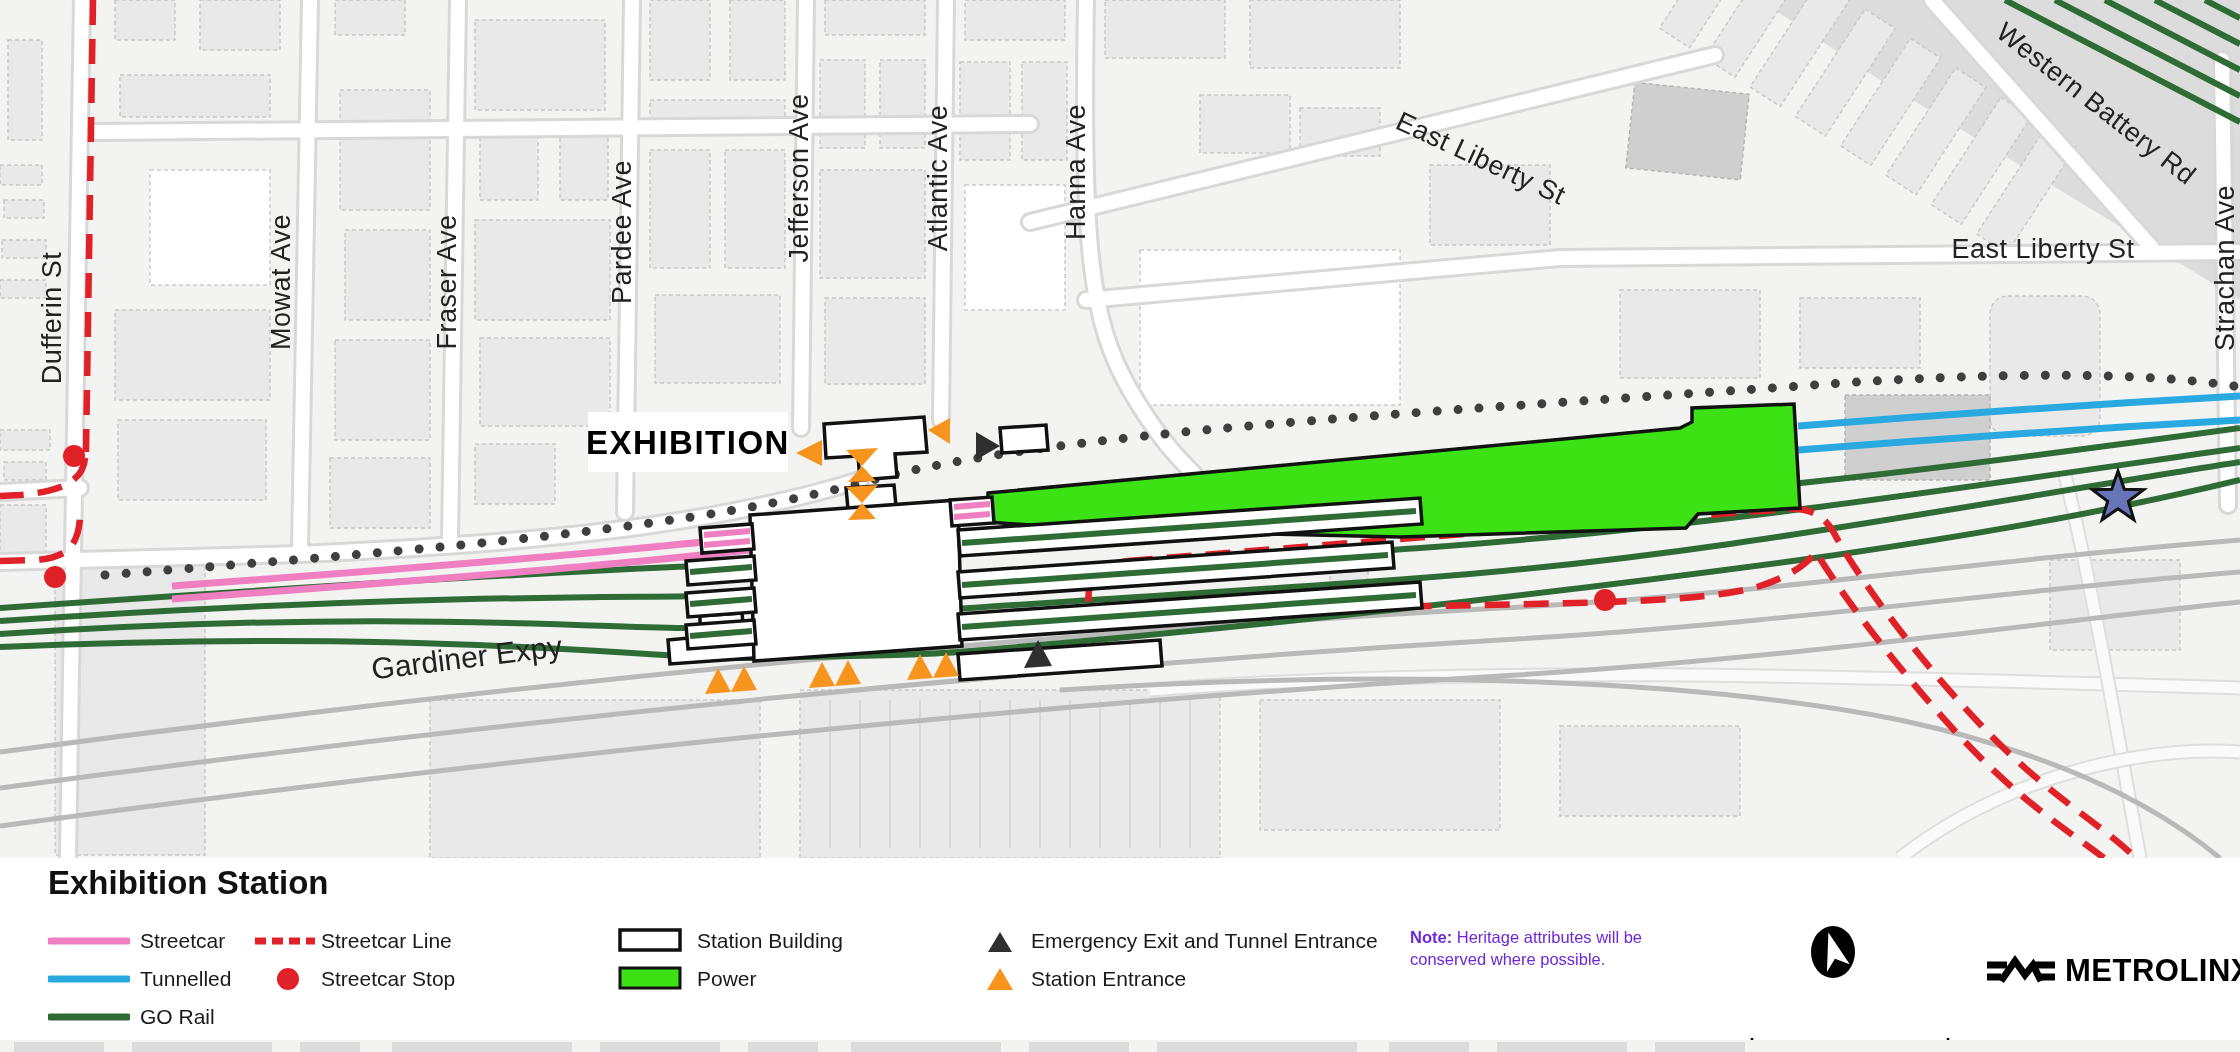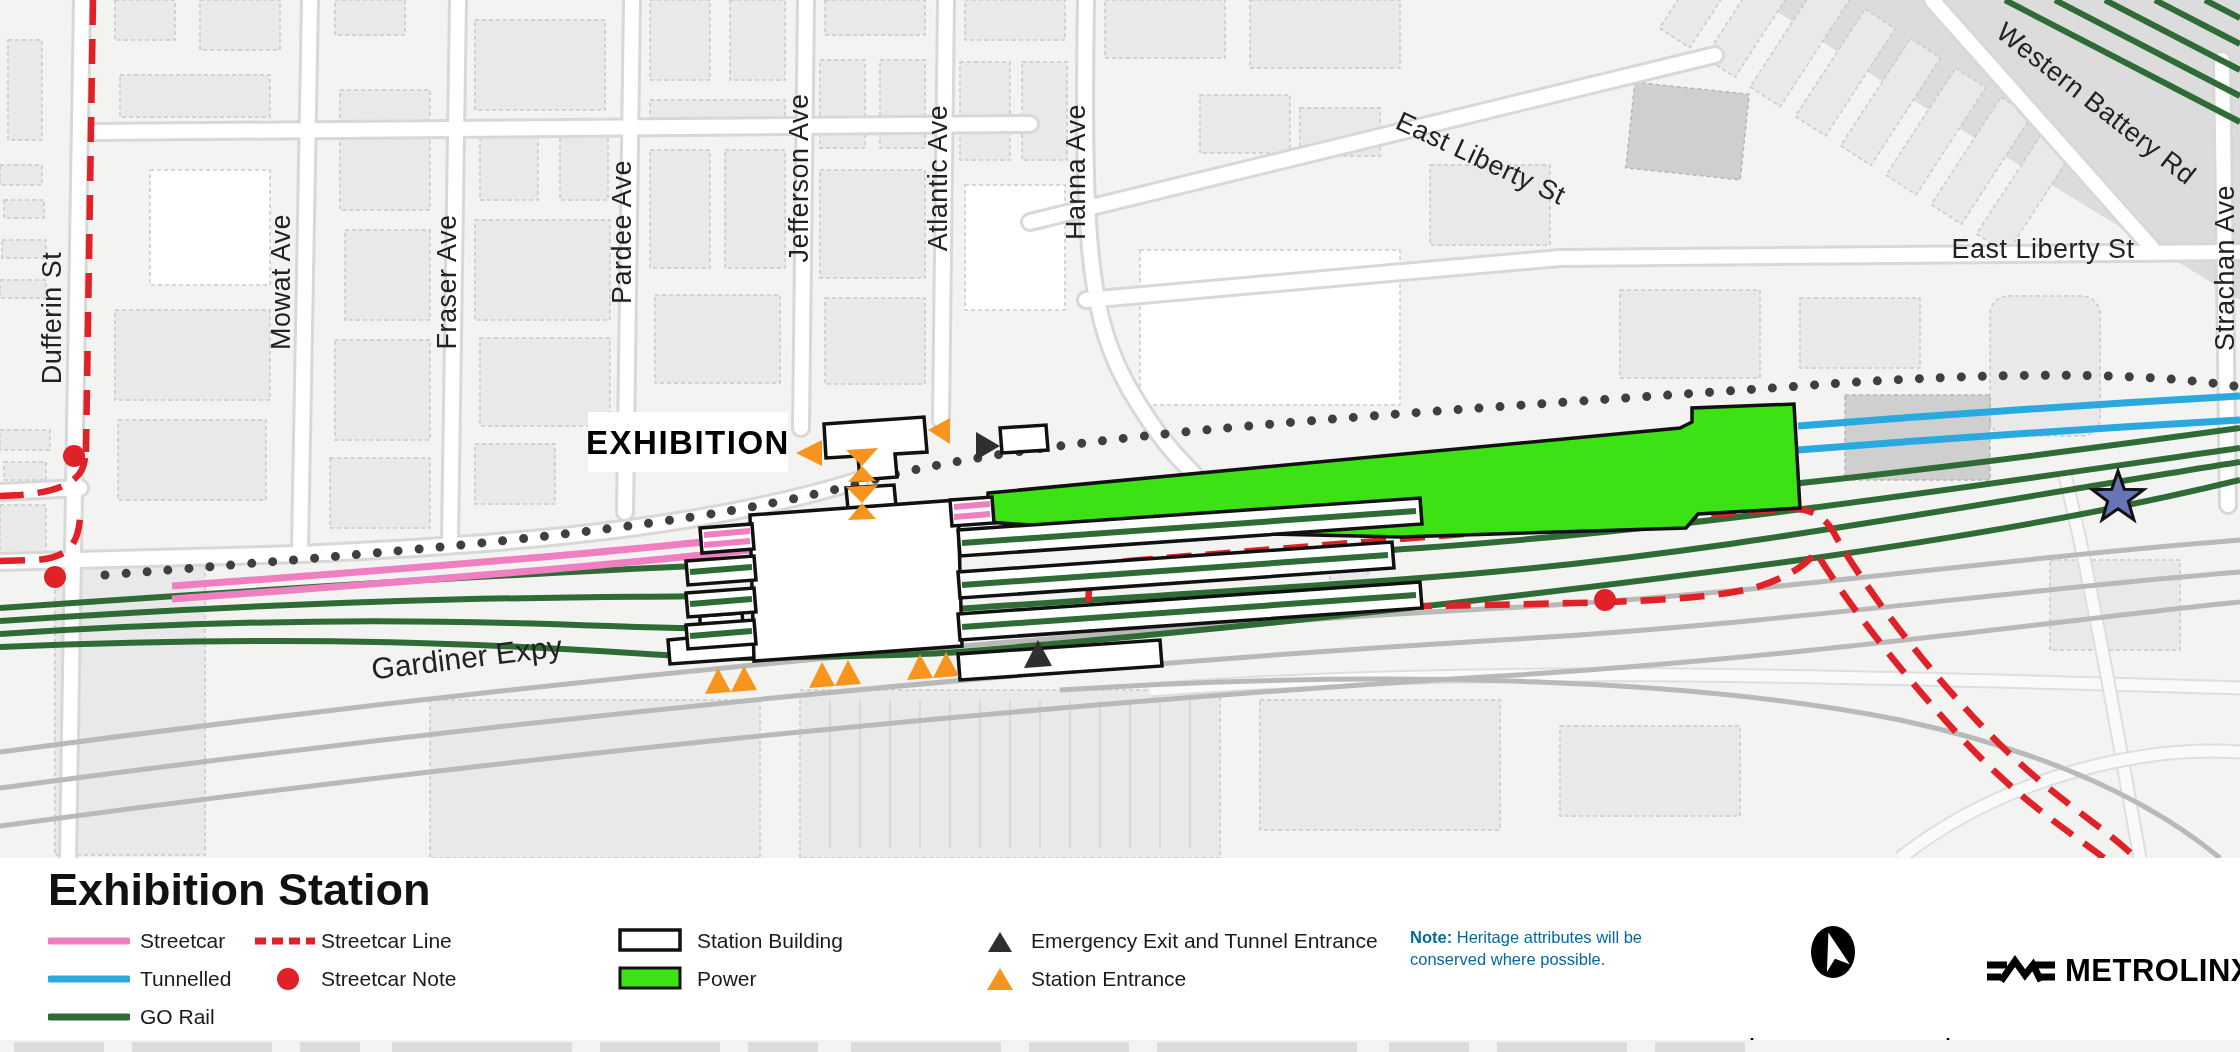--- a/index.html
+++ b/index.html
@@ -25,26 +25,26 @@
   .pink-line{stroke:var(--c-elevated,#f07fc1);stroke-width:7;fill:none;}
   .red-dash{stroke:var(--c-streetcar,#e02127);stroke-width:6.5;fill:none;stroke-dasharray:25 14;stroke-linecap:butt;}
   .dotted{stroke:var(--c-future_street,#3f3f3f);stroke-width:9;fill:none;stroke-dasharray:0 21;stroke-linecap:round;}
   .stn{fill:#ffffff;stroke:#111;stroke-width:3.5;}
   .plat-green{stroke:var(--c-go_rail,#2e6b35);stroke-width:6;fill:none;}
   .plat-pink{stroke:var(--c-elevated,#f07fc1);stroke-width:6;fill:none;}
   .tri-orange{fill:var(--c-entrance,#f7941e);}
   .tri-black{fill:var(--c-emergency,#2f2f2f);}
 
   .legend{position:absolute;left:0;top:858px;width:2240px;height:182px;background:#ffffff;}
-  .legend-title{position:absolute;left:48px;top:6px;font-size:45px;font-weight:bold;color:#111;}
+  .legend-title{position:absolute;left:48px;top:6px;font-size:33px;font-weight:bold;color:#111;}
   .lg-col{position:absolute;top:64px;}
   .lg-row{display:flex;align-items:center;height:38px;}
   .lg-swatch{width:92px;display:flex;justify-content:flex-start;align-items:center;}
   .lg-label{font-size:21px;color:#1a1a1a;white-space:nowrap;}
-  .note{position:absolute;left:1410px;top:68px;width:250px;font-size:16.5px;line-height:1.35;color:#0369a1;}
+  .note{position:absolute;left:1410px;top:68px;width:250px;font-size:16.5px;line-height:1.35;color:#6d28d9;}
   .note b{font-weight:bold;}
   .brand{position:absolute;left:1985px;top:95px;display:flex;align-items:center;}
   .brand-text{font-size:31px;font-weight:bold;letter-spacing:.5px;color:#000;margin-left:8px;}
   .sliver{position:absolute;left:0;top:1040px;width:2240px;height:12px;background:#f3f3f2;overflow:hidden;}
   .sliver span{display:inline-block;height:10px;background:#dcdcdc;margin:2px 14px 0 14px;vertical-align:top;}
 </style>
 </head>
 <body>
 
 <div class="stage">
@@ -326,21 +326,21 @@
             </svg>
         </span>
         <span class="lg-label">Streetcar Line</span>
       </div>
       <div class="lg-row">
         <span class="lg-swatch" style="width:66px;justify-content:center">
           <svg width="24" height="24">
               <circle cx="12" cy="12" r="11" fill="var(--c-streetcar,#e02127)"></circle>
             </svg>
         </span>
-        <span class="lg-label">Streetcar Note</span>
+        <span class="lg-label">Streetcar Stop</span>
       </div>
     </div>
 
     <div class="lg-col" style="left:617px;">
       <div class="lg-row">
         <span class="lg-swatch" style="width:80px">
           <svg width="68" height="28">
               <rect x="3" y="3" width="60" height="20" fill="#ffffff" stroke="#111" stroke-width="3.5"></rect>
             </svg>
         </span>

